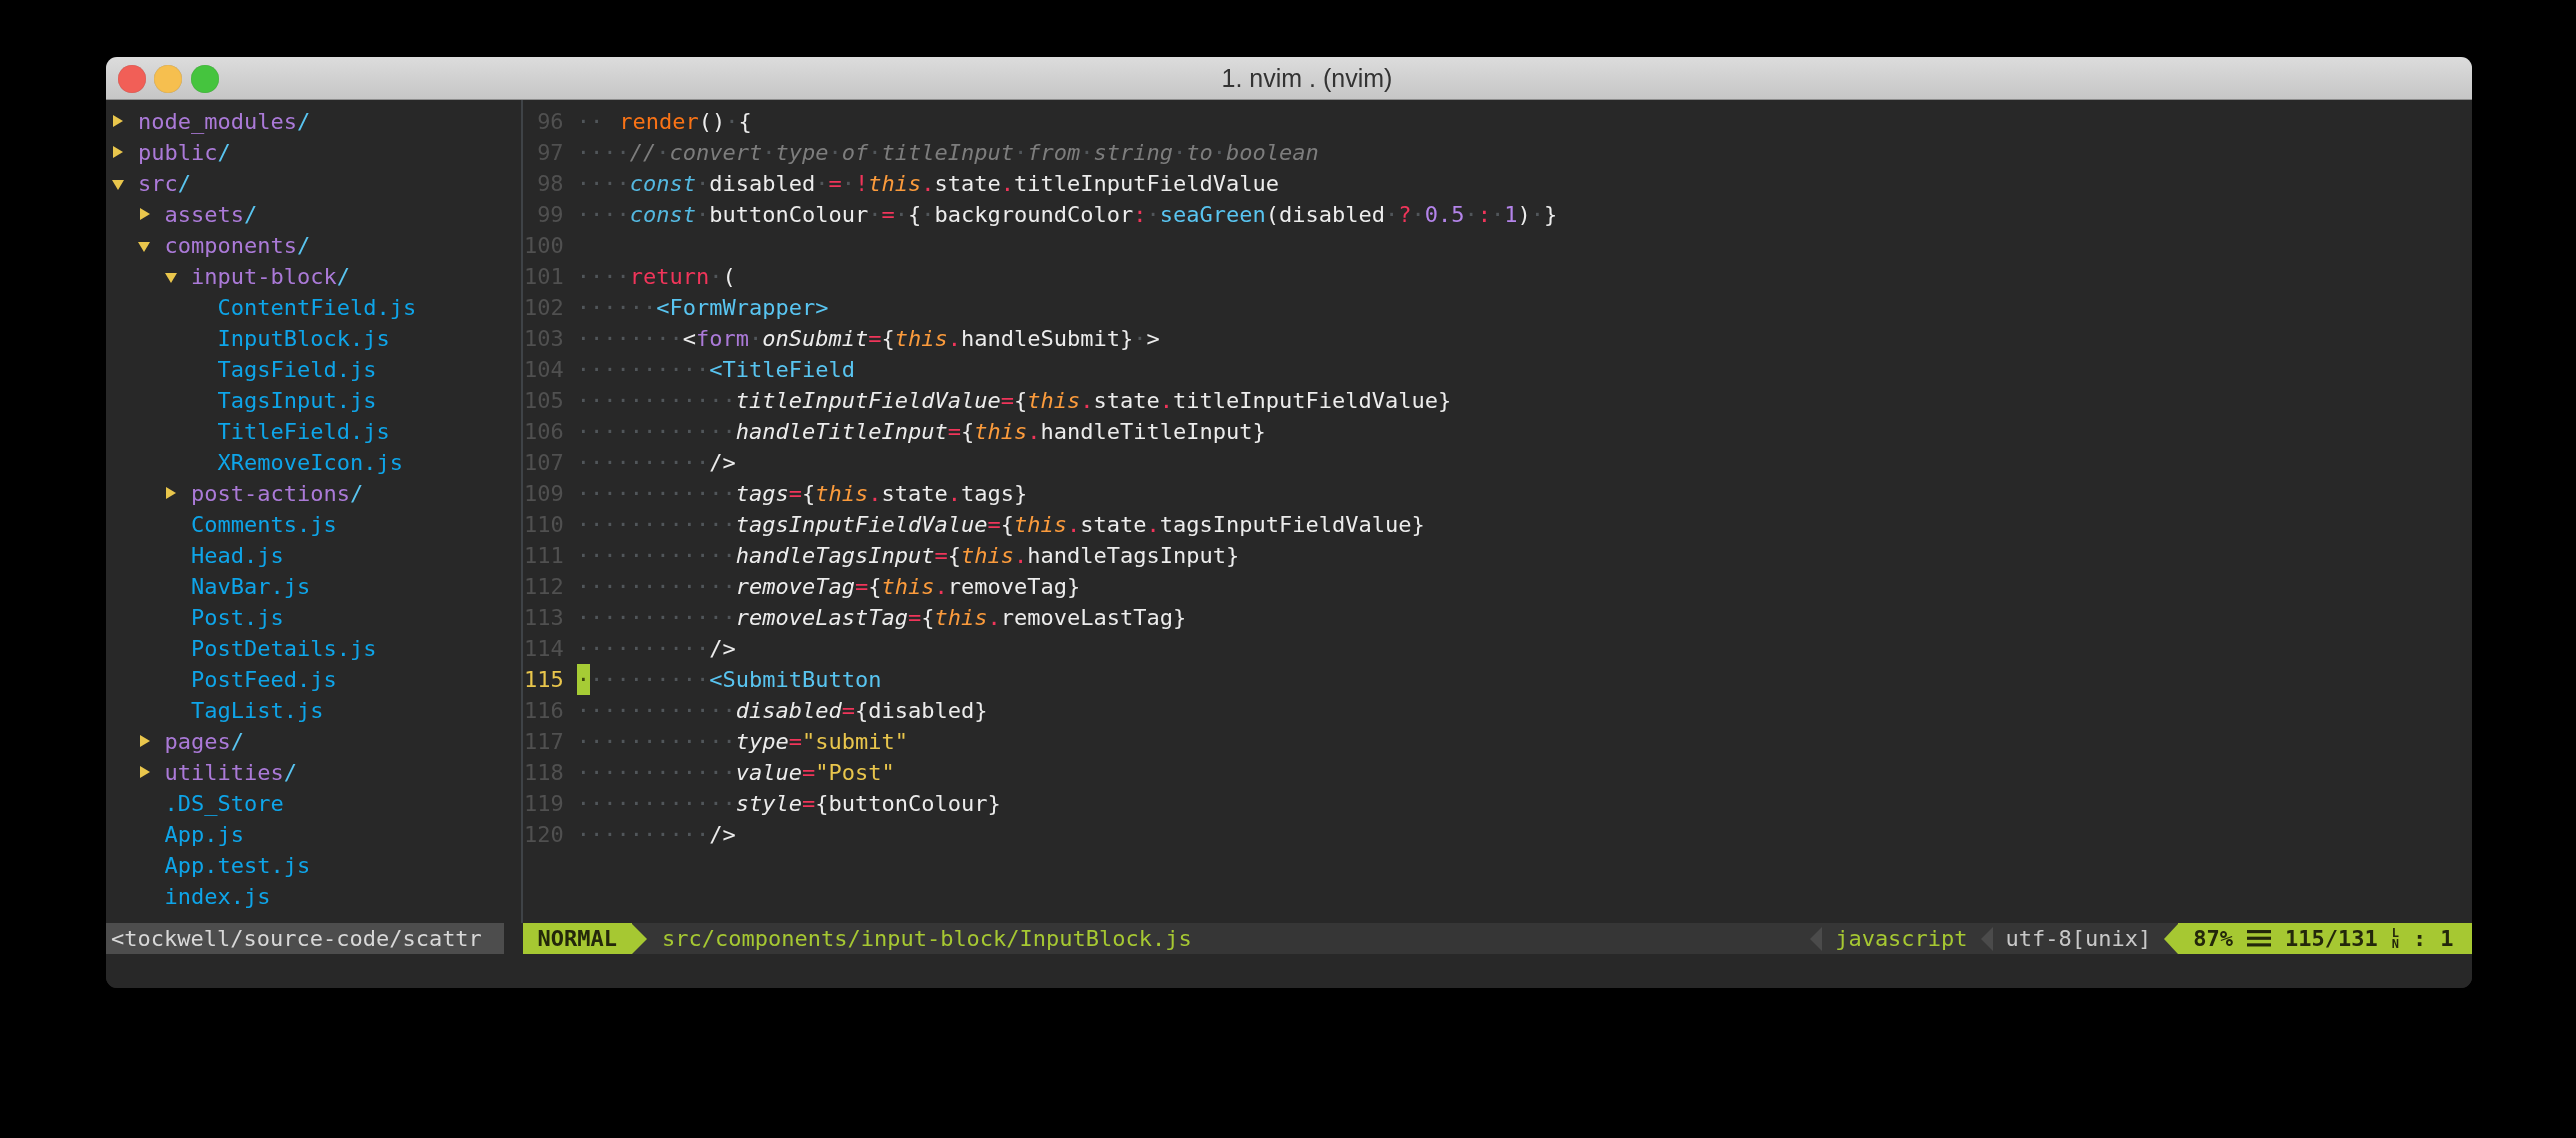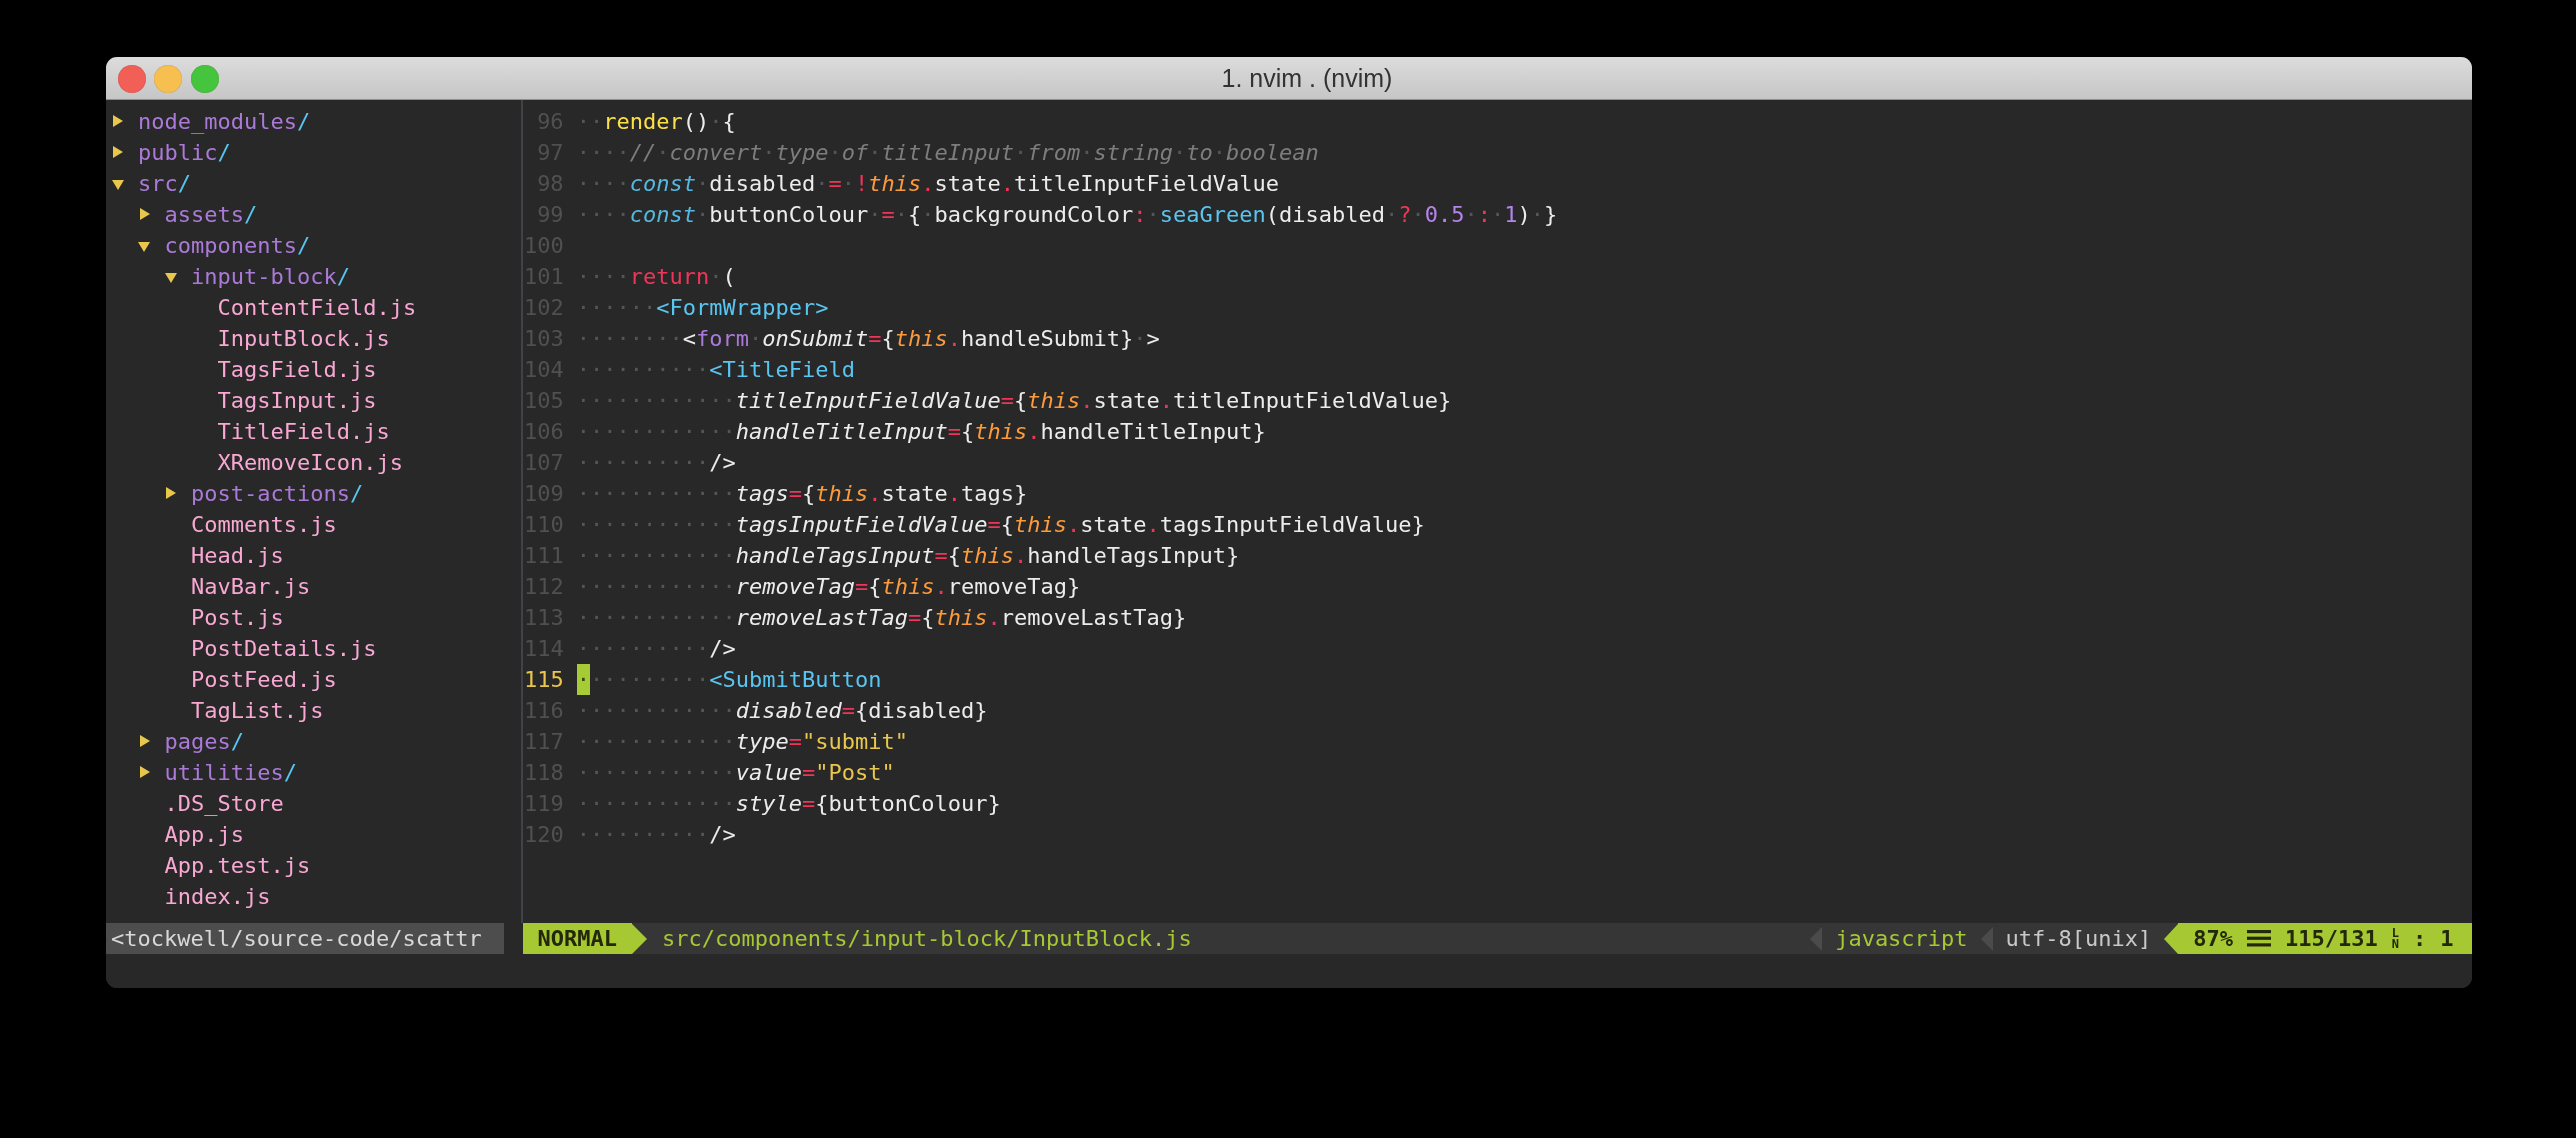--- a/index.html
+++ b/index.html
@@ -17,32 +17,32 @@
   .title{width:100%;text-align:center;line-height:43px;font-family:"Liberation Sans",sans-serif;font-size:25px;color:#333;padding-left:18px;}
 
   
   .tree{position:absolute;left:0;top:43px;width:415px;height:824px;padding:5.6px 0 0 5.6px;box-sizing:border-box;overflow:hidden;}
   .vsplit{position:absolute;left:415px;top:43px;width:1.9px;height:824px;background:#3f4347;}
   .code{position:absolute;left:416px;top:43px;right:0;height:824px;padding:5.6px 0 0 1.9px;box-sizing:border-box;overflow:hidden;}
 
   .trow{height:31px;line-height:31px;white-space:pre;font-size:22px;}
   .trow .dir{color:#ab7ad8;}
   .trow .slash{color:#59c5f1;}
-  .trow .file{color:#f9a8d4;margin-top:32px;}
+  .trow .file{color:#0ea5e9;margin-top:32px;}
   .arrow{display:inline-block;width:1ch;height:31px;position:relative;vertical-align:top;}
   .arrow.c::after{content:"";position:absolute;left:1.9px;top:9.3px;border-left:10.2px solid #e9c64c;border-top:6.5px solid transparent;border-bottom:6.5px solid transparent;}
   .arrow.e::after{content:"";position:absolute;left:0;top:12px;border-top:10.2px solid #e9c64c;border-left:6.5px solid transparent;border-right:6.5px solid transparent;}
 
   .crow{height:31px;line-height:31px;white-space:pre;font-size:22px;color:#ececec;}
   .ln{display:inline-block;width:3ch;text-align:right;color:#505050;margin-right:1ch;}
   .crow.cur .ln{color:#e9c64c;}
   .tk.pl{color:#ececec;}
   .tk.kw{color:#54b8e0;font-style:italic;}
   .tk.cy{color:#59c5f1;}
-  .tk.fn{color:#fde047;}
+  .tk.fn{color:#f97316;margin-left:16px;}
   .tk.cm{color:#7d7d7d;font-style:italic;}
   .tk.op{color:#f0355a;}
   .tk.th{color:#fb9b3c;font-style:italic;}
   .tk.tag{color:#ab7ad8;}
   .tk.num{color:#b484ea;}
   .tk.str{color:#e9c64c;}
   .tk.attr{color:#ececec;font-style:italic;}
   .sp{color:#51565a;font-style:normal;}
   .tk.curblk{display:inline-block;width:1ch;height:31px;background:#a6cc35;}
   .tk.curblk .sp{color:#3c470f;}

